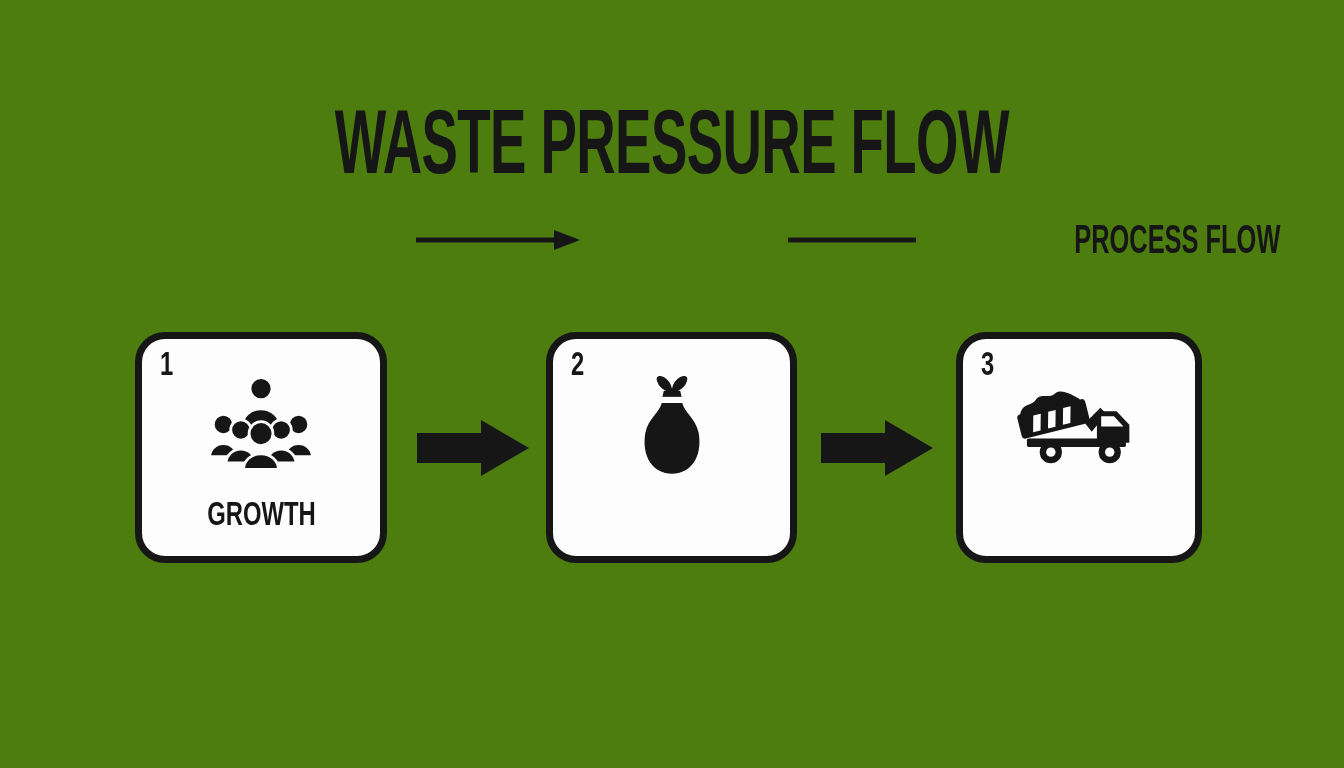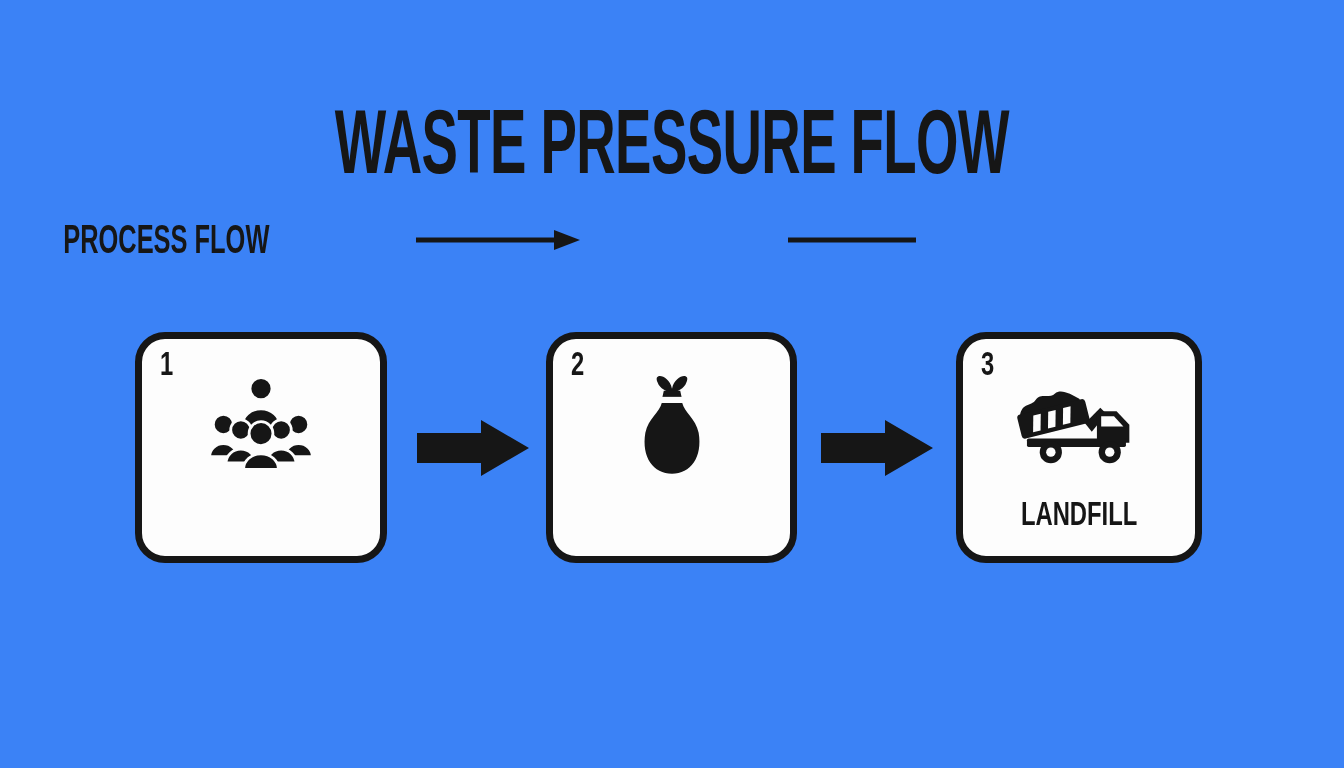--- a/index.html
+++ b/index.html
@@ -4,21 +4,21 @@
 <style>
   html, body { margin: 0; padding: 0; }
   body {
     font-family: "Liberation Sans", sans-serif;
     background: #ffffff;
   }
   .canvas {
     position: relative;
     width: 1344px;
     height: 768px;
-    background: #3b82f6;
+    background: #4d7c0f;
     overflow: hidden;
     color: #161616;
   }
   
   .cond {
     display: inline-block;
     font-weight: 700;
     white-space: nowrap;
     transform-origin: center center;
   }
@@ -33,21 +33,21 @@
   .title-wrap .cond {
     font-size: 91px;
     letter-spacing: -1px;
     transform: scaleX(0.60);
   }
   .subtitle-text {
     position: absolute;
     top: 219px;
     left: 0;
     width: 100%;
-    text-align: left;
+    text-align: right;
     line-height: 1;
   }
   .subtitle-text .cond {
     font-size: 41px;
     transform: scaleX(0.62);
   }
   .subtitle-deco { position: absolute; height: 24px; }
   .subtitle-deco.left  { left: 416px; top: 228px; width: 164px; }
   .subtitle-deco.right { left: 788px; top: 228px; width: 128px; }
 
@@ -143,20 +143,23 @@
           <circle cx="101" cy="55" r="11"></circle>
           <path d="M86 90 a15 14 0 0 1 30 0 Z"></path>
           <circle cx="38" cy="61" r="11"></circle>
           <path d="M22 97 a16 15 0 0 1 32 0 Z"></path>
           <circle cx="82" cy="61" r="11"></circle>
           <path d="M66 97 a16 15 0 0 1 32 0 Z"></path>
           <circle cx="60" cy="65" r="13"></circle>
           <path d="M41 104 a19 17 0 0 1 38 0 Z"></path>
         </g>
       </svg>
+    </div>
+    <div class="step-label">
+      <span class="cond">GROWTH</span>
     </div>
   </div>
 
   <svg class="connector connector-1" viewBox="0 0 112 58">
     <polygon points="0,14 64,14 64,1 112,29 64,57 64,44 0,44" fill="#161616"></polygon>
   </svg>
 
   <div class="step step-2">
     <div class="step-number">
       <span class="cond">2</span>
@@ -199,18 +202,15 @@
           <path d="M96 40 L119 40 L134 56 L134 77 L96 77 Z"></path>
           <path d="M101 46 L116 46 L127 58 L101 58 Z" fill="#fdfdfd"></path>
           <rect x="14" y="72" width="116" height="10" rx="2"></rect>
           <circle cx="42" cy="88" r="13"></circle>
           <circle cx="42" cy="88" r="5.5" fill="#fdfdfd"></circle>
           <circle cx="111" cy="88" r="13"></circle>
           <circle cx="111" cy="88" r="5.5" fill="#fdfdfd"></circle>
         </g>
       </svg>
     </div>
-    <div class="step-label">
-      <span class="cond">LANDFILL</span>
-    </div>
   </div>
 
 </div>
 
 </body></html>

